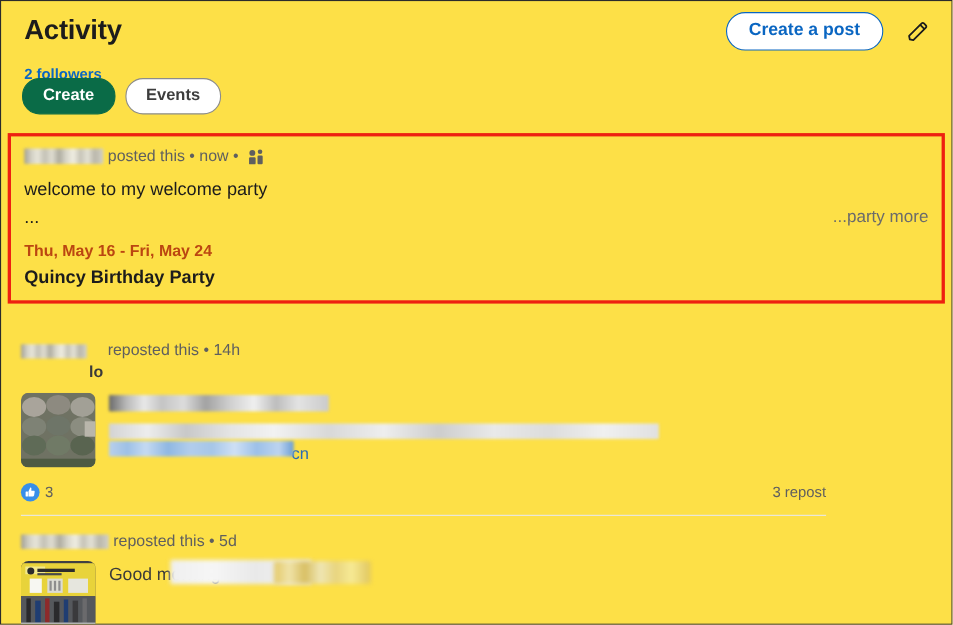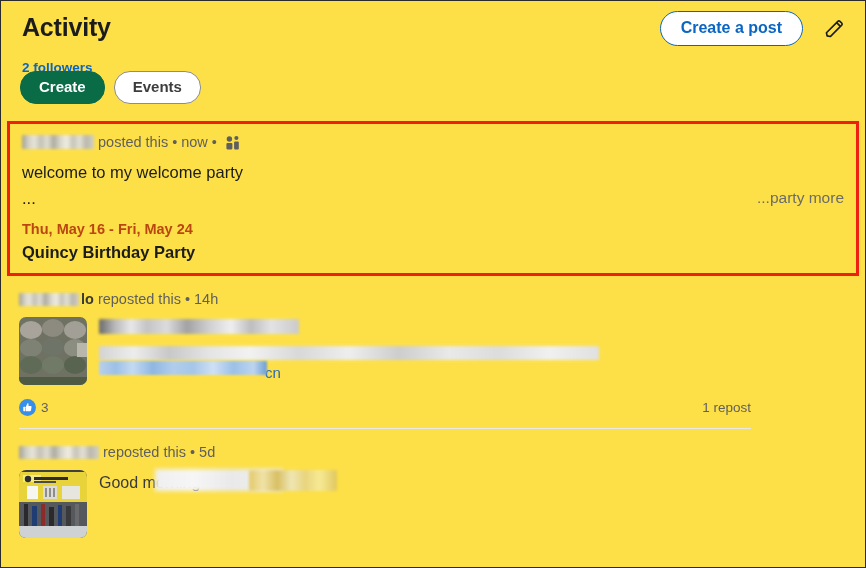--- a/index.html
+++ b/index.html
@@ -378,21 +378,21 @@
         <span class="show-more">...party more</span>
       </div>
 
       <div class="event-date">Thu, May 16 - Fri, May 24</div>
       <div class="event-title">Quincy Birthday Party</div>
     </div>
 
     <div class="repost">
       <div class="post-meta">
         <span class="blurred" style="width:60px;height:13px;"></span>
-        <span style="color:#3a3a3a;font-weight:bold;margin-left:2px;">lo</span>
+        <span style="color:#3a3a3a;font-weight:bold;margin-left:2px;margin-top:40px;">lo</span>
         <span class="meta-text">reposted this</span>
         <span class="meta-text">•</span>
         <span class="meta-text">14h</span>
       </div>
 
       <div class="repost-content">
         <div class="thumb">
           <svg width="68" height="68" viewBox="0 0 68 68" aria-hidden="true">
             <rect width="68" height="68" fill="#6f7263"></rect>
             <ellipse cx="12" cy="13" rx="11" ry="9" fill="#a9a49b"></ellipse>
@@ -420,21 +420,21 @@
       <div class="social-row" style="padding:0;">
         <div class="reactions">
           <span class="like-badge">
             <svg width="11" height="11" viewBox="0 0 12 12" aria-hidden="true">
               <path d="M4.2 5.2 L5.8 1.7 C6.1 1.1 7.0 1.2 7.1 1.9 L7.1 4.4 L9.5 4.4 C10.1 4.4 10.5 4.9 10.4 5.4 L9.8 9.3 C9.7 9.8 9.3 10.1 8.8 10.1 L4.2 10.1 Z" fill="#ffffff"></path>
               <rect x="1.4" y="5.2" width="2.3" height="4.9" rx="0.5" fill="#ffffff"></rect>
             </svg>
           </span>
           <span class="reaction-count">3</span>
         </div>
-        <div class="repost-count">1 repost</div>
+        <div class="repost-count">3 repost</div>
       </div>
 
       <div class="divider" style="margin-left:0;margin-right:0;"></div>
     </div>
 
     <div class="repost">
       <div class="post-meta">
         <span class="blurred" style="width:80px;height:13px;"></span>
         <span class="meta-text">reposted this</span>
         <span class="meta-text">•</span>

